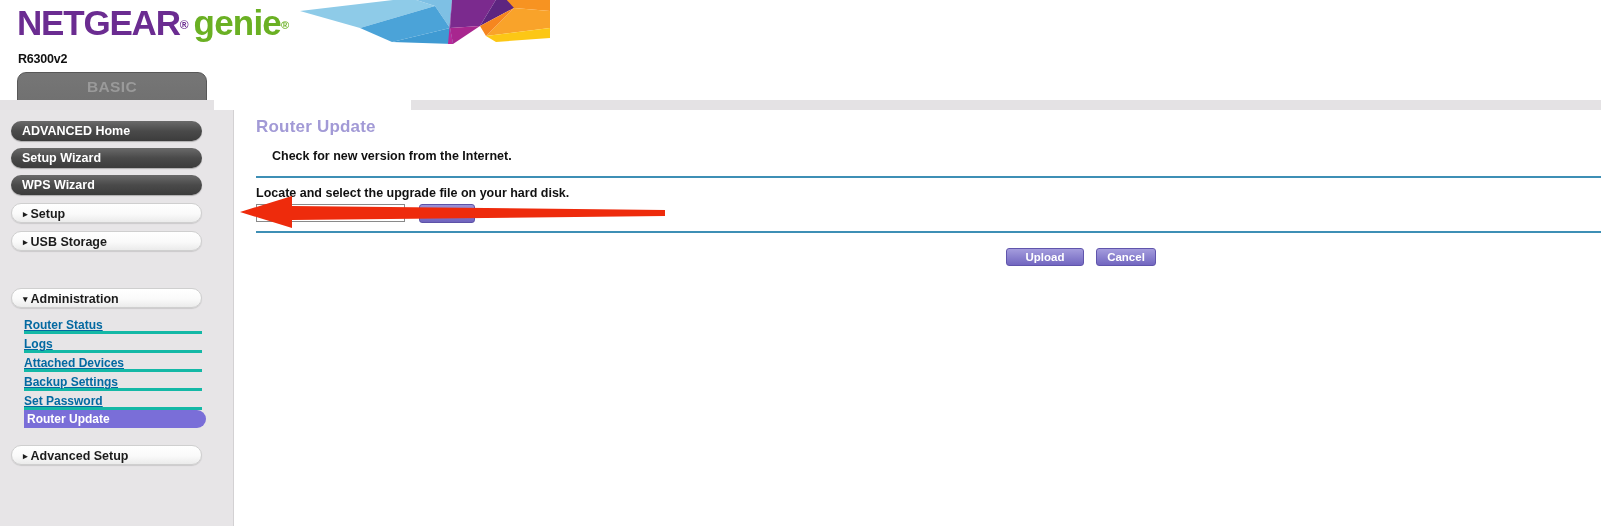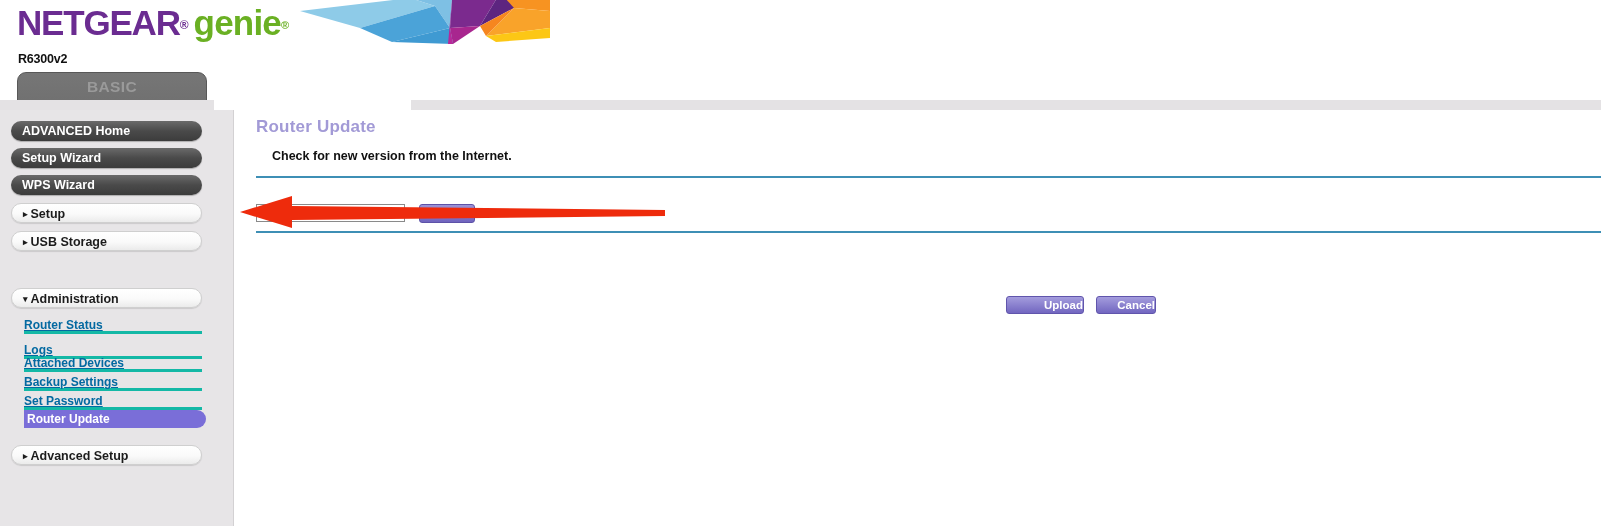--- a/index.html
+++ b/index.html
@@ -277,22 +277,21 @@
     position: absolute;
     top: 138px;
     height: 18px;
     border-radius: 3px;
     background: linear-gradient(180deg,#a49cdd 0%,#8d84d0 45%,#7266c0 100%);
     border: 1px solid #6055ac;
     color: #ffffff;
     font-size: 11.5px;
     font-weight: bold;
     line-height: 16px;
-    text-align: right;
-    margin-top: 48px;
+    text-align: center;
   }
   .btn-upload { left: 771px; width: 78px; }
   .btn-cancel { left: 861px; width: 60px; }
 </style>
 </head>
 <body>
 
 <div id="app">
 
   <div class="header">
@@ -339,39 +338,40 @@
     <div class="nav-btn nav-light" style="top:121px">
       <span class="caret">▸</span><span>USB Storage</span>
     </div>
 
 
     <div class="nav-btn nav-light" style="top:178px">
       <span class="caret">▾</span><span>Administration</span>
     </div>
 
     <div class="sub-item" style="top:206px">Router Status</div>
-    <div class="sub-item" style="top:231px">Logs</div>
+    <div class="sub-item" style="top:225px">Logs</div>
     <div class="sub-item" style="top:244px">Attached Devices</div>
     <div class="sub-item" style="top:263px">Backup Settings</div>
     <div class="sub-item" style="top:282px">Set Password</div>
     <div class="sub-item selected" style="top:300px">Router Update</div>
 
     <div class="nav-btn nav-light" style="top:335px">
       <span class="caret">▸</span><span>Advanced Setup</span>
     </div>
   </div>
 
   <div class="content">
 
     <div class="page-title">Router Update</div>
 
     <div class="check-line">Check for new version from the Internet.</div>
 
     <div class="rule rule-1"></div>
 
+    <div class="locate-line">Locate and select the upgrade file on your hard disk.</div>
 
     <input class="file-input" type="text" value="" style="">
 
     <div class="browse-btn">Browse</div>
 
     <div class="rule rule-2"></div>
 
     <div class="action-btn btn-upload">Upload</div>
     <div class="action-btn btn-cancel">Cancel</div>
   </div>

